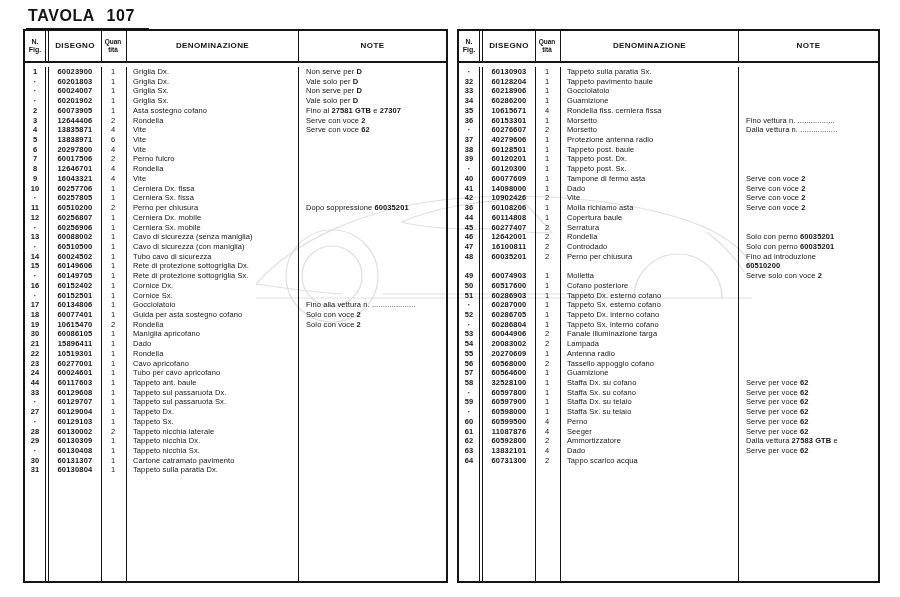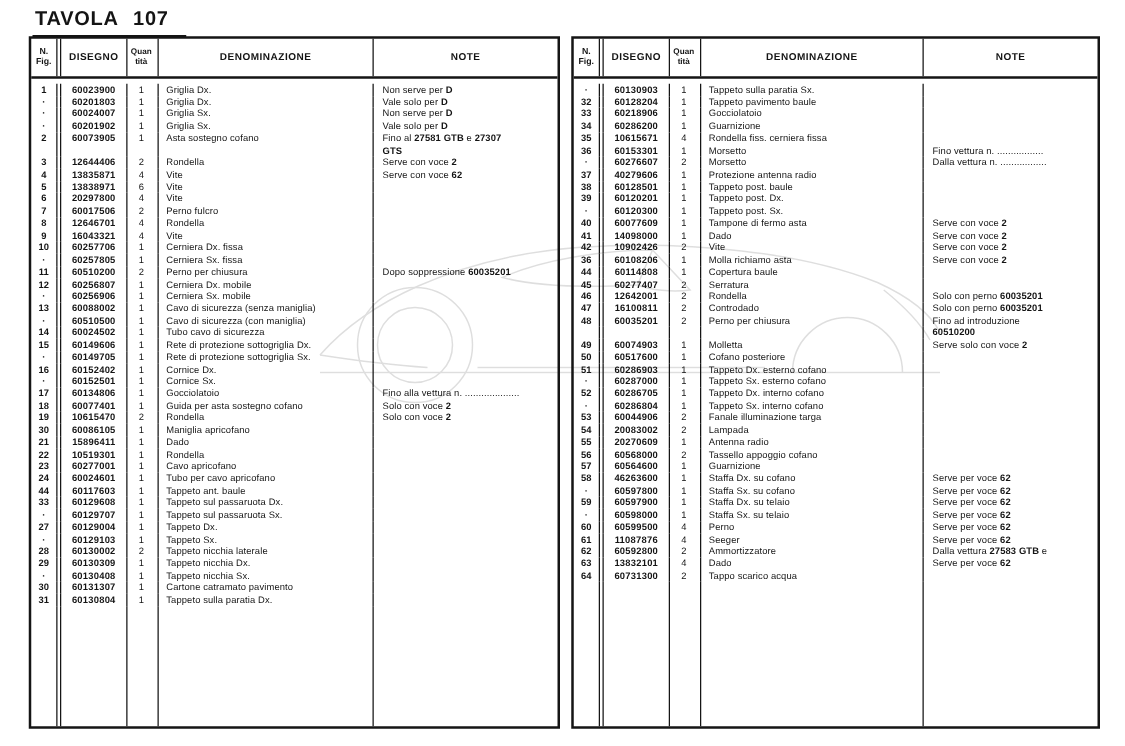--- a/index.html
+++ b/index.html
@@ -112,27 +112,20 @@
         <div class="c c-note">Vale solo per <b>D</b></div>
       </div>
       <div class="row">
         <div class="c c-fig">2</div>
         <div class="c c-dis">60073905</div>
         <div class="c c-qty">1</div>
         <div class="c c-den">Asta sostegno cofano</div>
         <div class="c c-note">Fino al <b>27581 GTB</b> e <b>27307</b></div>
       </div>
       <div class="row">
-        <div class="c c-fig"></div>
-        <div class="c c-dis"></div>
-        <div class="c c-qty"></div>
-        <div class="c c-den"></div>
-        <div class="c c-note"><b>GTS</b></div>
-      </div>
-      <div class="row">
         <div class="c c-fig">3</div>
         <div class="c c-dis">12644406</div>
         <div class="c c-qty">2</div>
         <div class="c c-den">Rondella</div>
         <div class="c c-note">Serve con voce <b>2</b></div>
       </div>
       <div class="row">
         <div class="c c-fig">4</div>
         <div class="c c-dis">13835871</div>
         <div class="c c-qty">4</div>
@@ -634,21 +627,21 @@
       </div>
       <div class="row">
         <div class="c c-fig">57</div>
         <div class="c c-dis">60564600</div>
         <div class="c c-qty">1</div>
         <div class="c c-den">Guarnizione</div>
         <div class="c c-note"></div>
       </div>
       <div class="row">
         <div class="c c-fig">58</div>
-        <div class="c c-dis">46263600</div>
+        <div class="c c-dis">32528100</div>
         <div class="c c-qty">1</div>
         <div class="c c-den">Staffa Dx. su cofano</div>
         <div class="c c-note">Serve per voce <b>62</b></div>
       </div>
       <div class="row">
         <div class="c c-fig">·</div>
         <div class="c c-dis">60597800</div>
         <div class="c c-qty">1</div>
         <div class="c c-den">Staffa Sx. su cofano</div>
         <div class="c c-note">Serve per voce <b>62</b></div>

